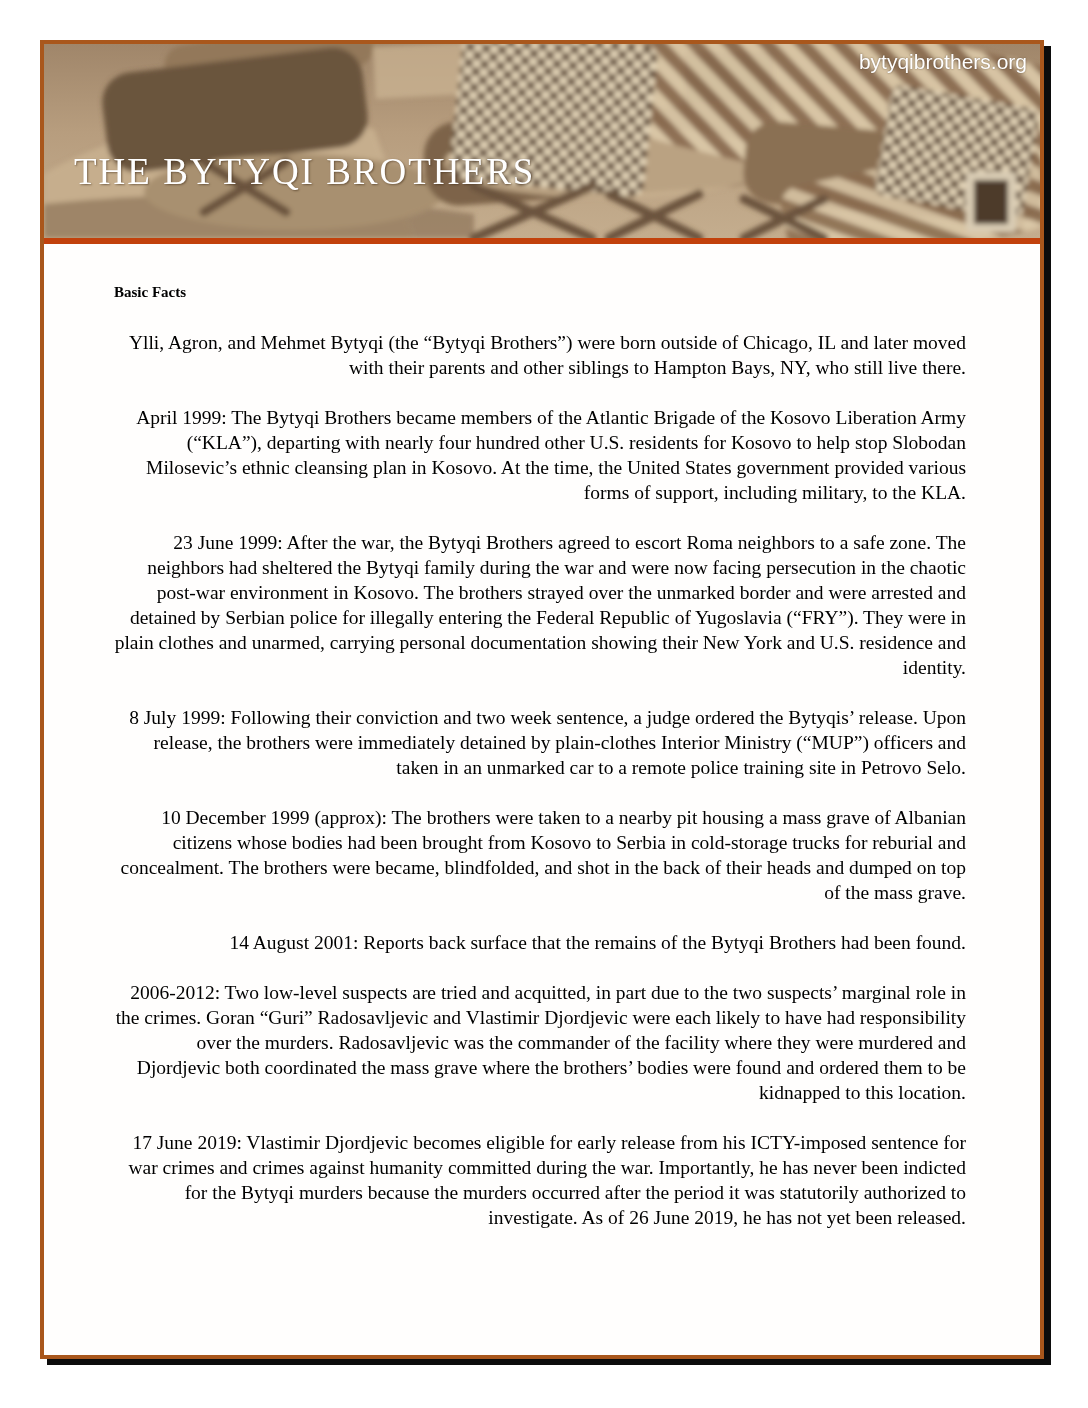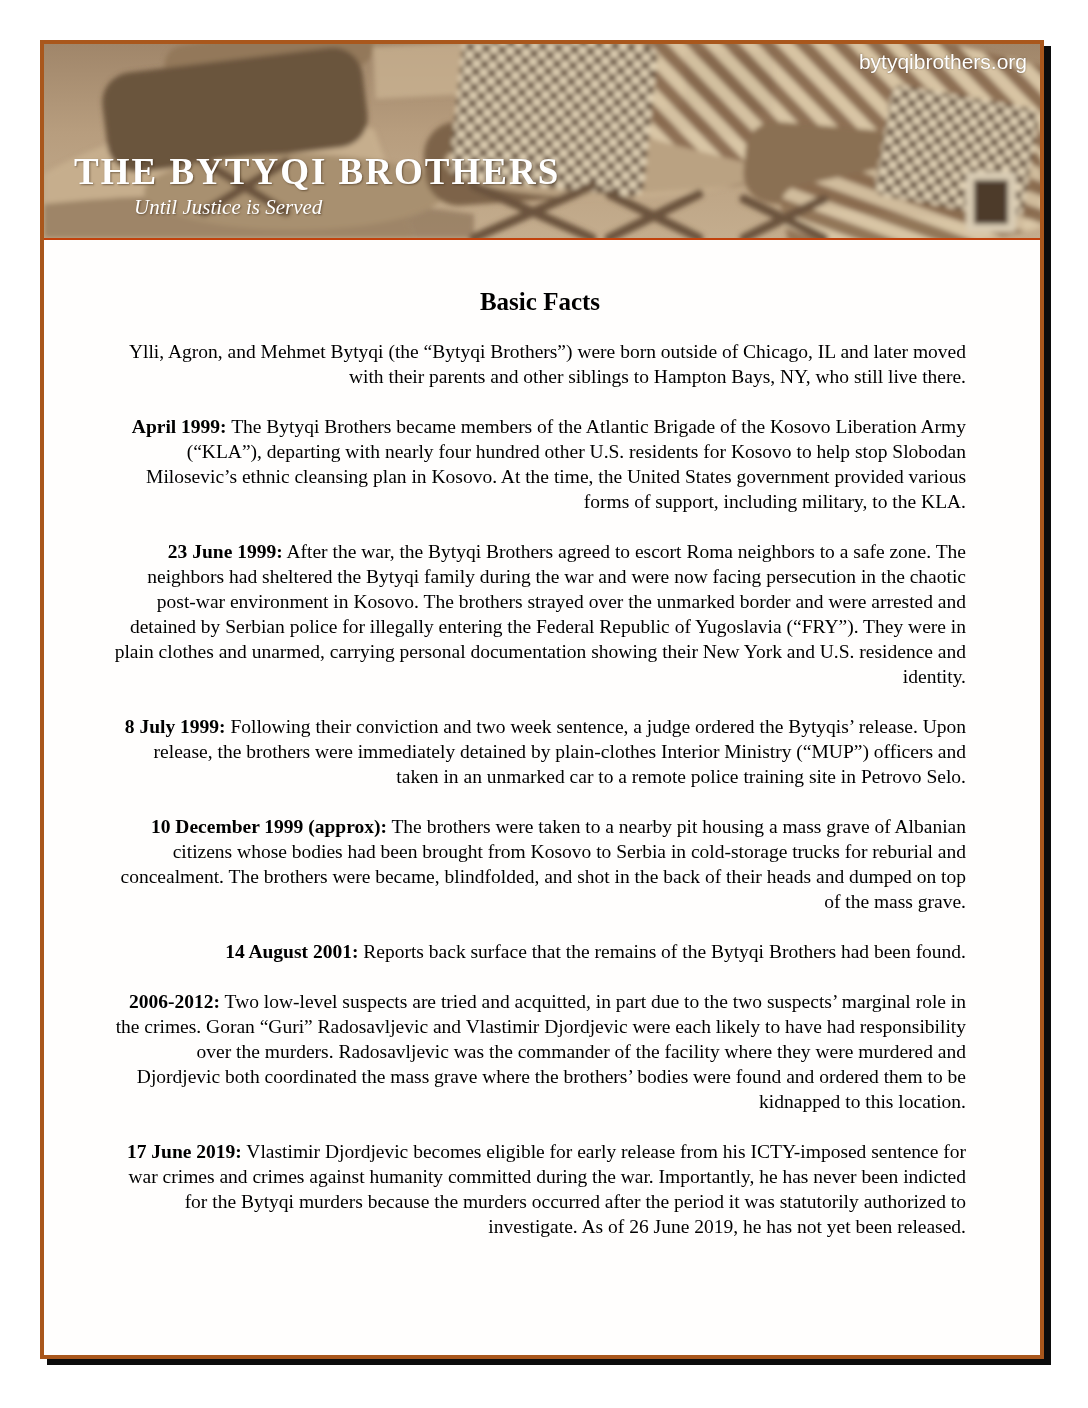--- a/index.html
+++ b/index.html
@@ -26,21 +26,21 @@
     background: #fffefd;
     border: 4px solid #a9571c;
     box-shadow: 7px 6px 0 #0c0c0c;
   }
   
   .banner {
     position: relative;
     width: 996px;
     height: 194px;
     overflow: hidden;
-    border-bottom: 2px solid #c2410c;
+    border-bottom: 6px solid #c2410c;
     background: #b49a7c;
   }
   .banner-art {
     position: absolute;
     left: 0; top: 0;
     width: 996px;
     height: 194px;
     display: block;
   }
   .site-url {
@@ -54,21 +54,21 @@
     text-shadow: 0 0 2px rgba(60,40,20,0.6);
   }
   .banner-titles {
     position: absolute;
     left: 30px;
     top: 108px;
     color: #ffffff;
   }
   .banner-title {
     font-family: "Liberation Serif", serif;
-    font-weight: 700;
+    font-weight: 400;
     font-size: 37px;
     line-height: 40px;
     letter-spacing: 2px;
     text-shadow: 1px 1px 2px rgba(60,40,20,0.55);
     white-space: nowrap;
   }
   .banner-subtitle {
     font-family: "Liberation Serif", serif;
     font-style: italic;
     font-size: 21px;
@@ -78,30 +78,30 @@
     white-space: nowrap;
   }
   
   .content {
     padding: 36px 74px 0 70px;
     color: #000000;
     font-size: 19.5px;
     line-height: 25px;
   }
   .heading {
-    font-size: 25px;
+    font-size: 15px;
     font-weight: bold;
-    text-align: center;
-    margin: 13px 0 25px 0;
+    text-align: left;
+    margin: 0 0 25px 0;
   }
   .content p {
     margin: 0 0 25px 0;
     text-align: right;
   }
-  .entry-date { font-weight: bold; }
+  .entry-date { font-weight: normal; }
 </style>
 </head>
 <body>
 
 <div class="canvas">
   <div class="page">
 
     <div class="banner">
       <svg class="banner-art" width="996" height="194" viewBox="0 0 996 194" preserveAspectRatio="none" aria-hidden="true">
         <defs>
@@ -160,21 +160,20 @@
 
           <rect x="922" y="128" width="50" height="60" rx="4" fill="#d9ccb4"></rect>
           <rect x="930" y="136" width="34" height="44" fill="#4e3b2b"></rect>
         </g>
       </svg>
 
       <div class="site-url">bytyqibrothers.org</div>
 
       <div class="banner-titles">
         <div class="banner-title">THE BYTYQI BROTHERS</div>
-        <div class="banner-subtitle">Until Justice is Served</div>
       </div>
     </div>
 
     <div class="content">
       <div class="heading">Basic Facts</div>
 
       <p><span>Ylli, Agron, and Mehmet Bytyqi (the “Bytyqi Brothers”) were born outside of Chicago, IL and later moved with their parents and other siblings to Hampton Bays, NY, who still live there.</span></p>
 
       <p><strong class="entry-date">April 1999:</strong><span> The Bytyqi Brothers became members of the Atlantic Brigade of the Kosovo Liberation Army (“KLA”), departing with nearly four hundred other U.S. residents for Kosovo to help stop Slobodan Milosevic’s ethnic cleansing plan in Kosovo. At the time, the United States government provided various forms of support, including military, to the KLA.</span></p>
 

